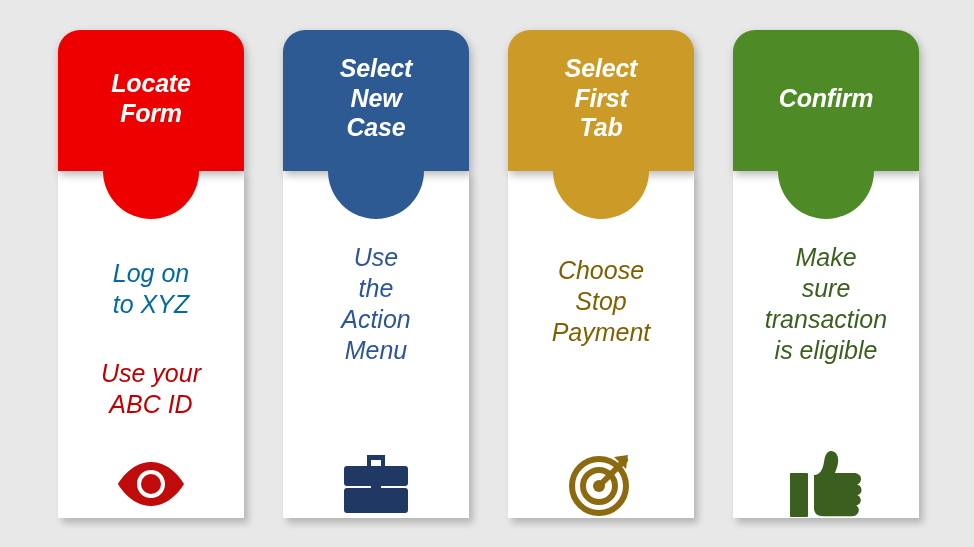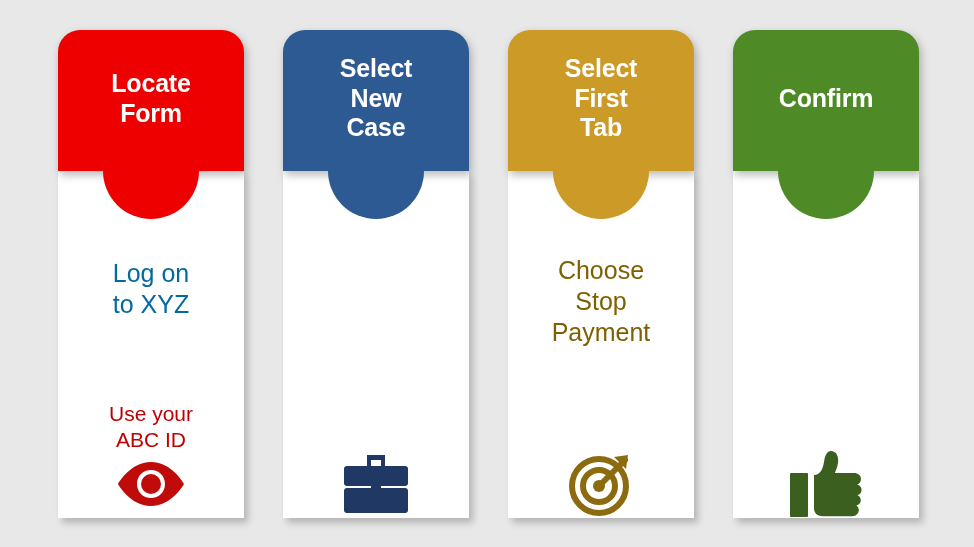--- a/index.html
+++ b/index.html
@@ -12,20 +12,21 @@
 
   body {
     background: #E8E8E8;
     font-family: "Liberation Sans", sans-serif;
   }
 
   #board {
     position: relative;
     width: 852px;
     height: 547px;
+    font-style: italic;
   }
 
   
   .card {
     position: absolute;
     top: 30px;
     width: 186px;
     height: 488px;
   }
 
@@ -88,23 +89,22 @@
   }
 
   .body-primary {
     top: 228px;
     font-size: 25px;
     line-height: 1.24;
   }
 
   .body-secondary {
     top: 100px;
-    font-size: 21px;
+    font-size: 25px;
     line-height: 1.25;
-    margin-top: 43px;
   }
 
   
   .card-icon {
     position: absolute;
     left: 0;
     top: 418px;
     width: 186px;
     height: 72px;
     display: flex;
@@ -140,20 +140,24 @@
   </div>
 
   <div class="card" style="left:283px;">
     <div class="card-body"></div>
     <div class="card-bulge" style="background:#2E5A93;"></div>
     <div class="card-header" style="background:#2E5A93;">
       <div class="header-title">Select
 New
 Case</div>
     </div>
+    <div class="body-text body-primary" style="color:#2E5597; top:212px;">Use
+the
+Action
+Menu</div>
     <div class="card-icon">
       <svg width="64" height="58" viewBox="0 0 64 58" aria-hidden="true">
         <rect x="23" y="0" width="18" height="5" rx="2" fill="#1F3864"></rect>
         <path d="M23 0 h4 v14 h-4 Z M37 0 h4 v14 h-4 Z" fill="#1F3864"></path>
         <rect x="0" y="11" width="64" height="20" rx="3" fill="#1F3864"></rect>
         <rect x="0" y="33" width="64" height="25" rx="3" fill="#1F3864"></rect>
         <rect x="27" y="28" width="10" height="9" rx="3" fill="#1F3864"></rect>
       </svg>
     </div>
   </div>
@@ -179,20 +183,24 @@
       </svg>
     </div>
   </div>
 
   <div class="card" style="left:733px;padding-left:7px;">
     <div class="card-body"></div>
     <div class="card-bulge" style="background:#4E8B27;"></div>
     <div class="card-header" style="background:#4E8B27;">
       <div class="header-title">Confirm</div>
     </div>
+    <div class="body-text body-primary" style="color:#3A5F1E; top:212px;">Make
+sure
+transaction
+is eligible</div>
     <div class="card-icon">
       <svg width="72" height="66" viewBox="0 0 72 66" aria-hidden="true">
         <rect x="0" y="22" width="18" height="44" rx="1" fill="#3A5F1E"></rect>
         <path d="M24 24 C30 24 33 18 34 11 C35 4 37 0 41 0 C46 0 49 5 48 12 C47.3 17 45 21 45 22
                  L64 22 C68 22 71 24.5 71 28 C71 31 69 33 67 33.6
                  C70 34.4 71.5 36.5 71.5 39 C71.5 41.8 69.6 43.7 67.4 44.3
                  C69.6 45.2 70.8 47 70.8 49.3 C70.8 52 68.8 54 66.4 54.5
                  C68 55.6 68.8 57.2 68.8 59 C68.8 62.4 66 65.2 62.2 65.2
                  L33 65.2 C27.5 65.2 24 62.5 24 57 Z" fill="#3A5F1E"></path>
       </svg>

